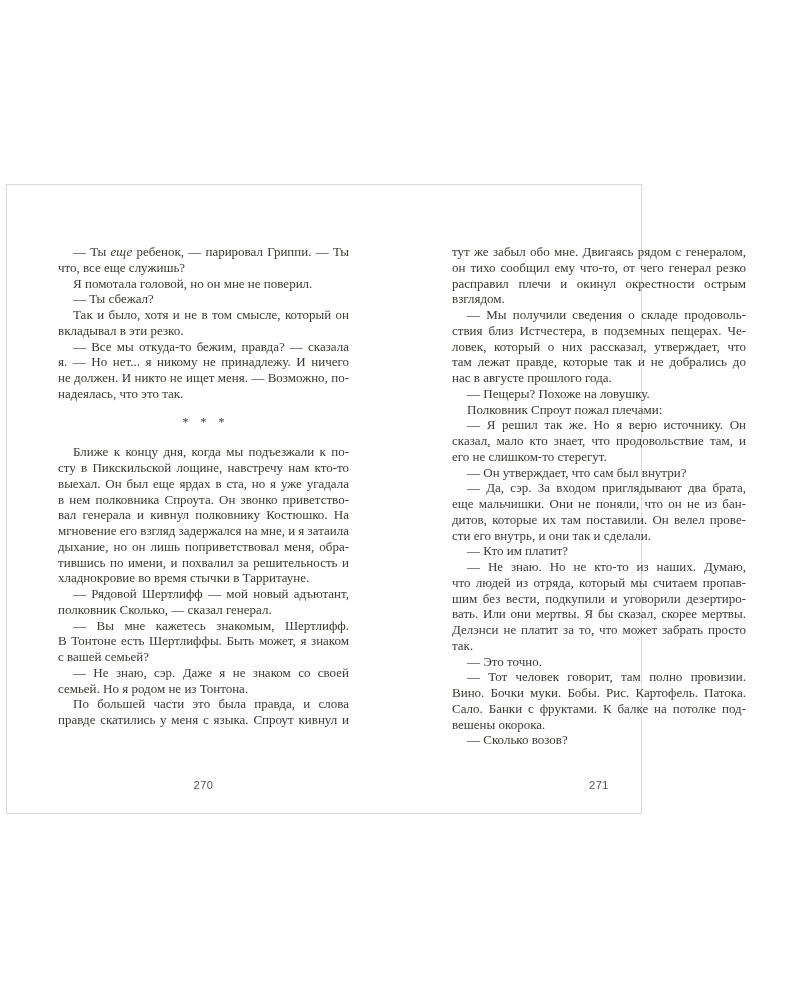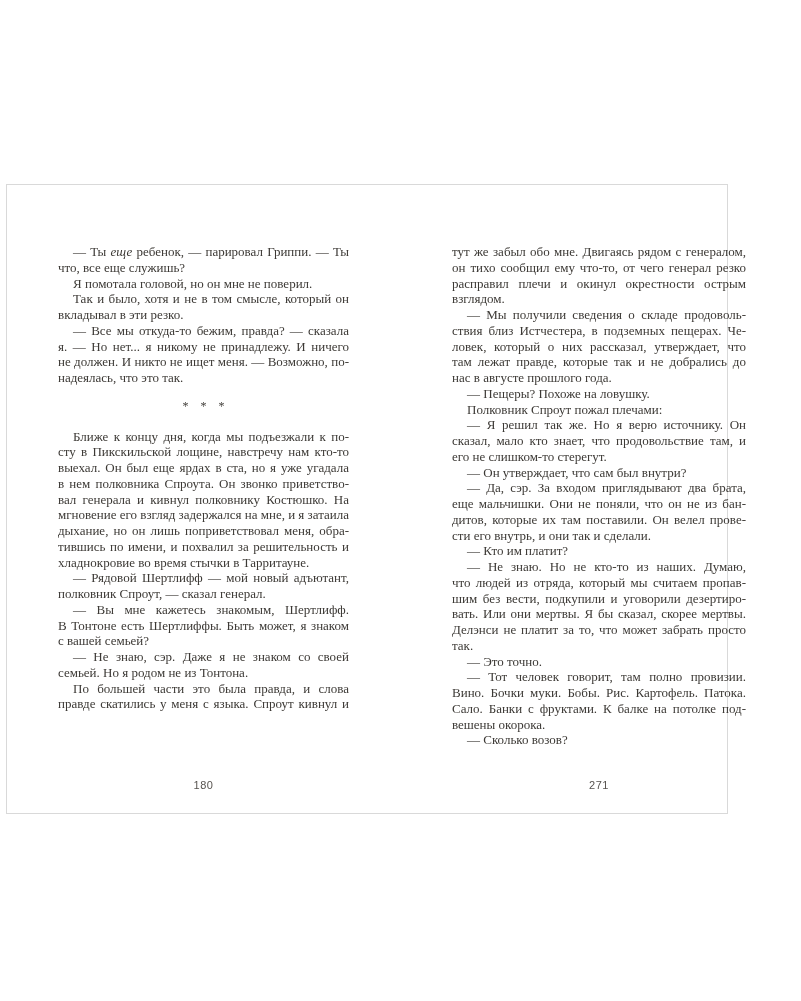--- a/index.html
+++ b/index.html
@@ -12,21 +12,21 @@
     width: 801px;
     height: 1001px;
     background: #ffffff;
     overflow: hidden;
     font-family: "Liberation Serif", "DejaVu Serif", serif;
   }
   .spread {
     position: absolute;
     left: 6px;
     top: 184px;
-    width: 722px;
+    width: 636px;
     height: 630px;
     border: 1px solid var(--frame-border, #d9d9d9);
     background: #ffffff;
     box-sizing: border-box;
   }
   .textcol {
     position: absolute;
     top: 59px;
     font-size: 13px;
     line-height: 15.75px;
@@ -74,20 +74,23 @@
 
     <div class="textcol left">
         <div class="para">
           <div class="line firstline">— Ты <i>еще</i> ребенок, — парировал Гриппи. — Ты</div>
           <div class="line lastline">что, все еще служишь?</div>
         </div>
         <div class="para">
           <div class="line firstline lastline">Я помотала головой, но он мне не поверил.</div>
         </div>
         <div class="para">
+          <div class="line firstline lastline">— Ты сбежал?</div>
+        </div>
+        <div class="para">
           <div class="line firstline">Так и было, хотя и не в том смысле, который он</div>
           <div class="line lastline">вкладывал в эти резко.</div>
         </div>
         <div class="para">
           <div class="line firstline">— Все мы откуда-то бежим, правда? — сказала</div>
           <div class="line">я. — Но нет... я никому не принадлежу. И ничего</div>
           <div class="line">не должен. И никто не ищет меня. — Возможно, по-</div>
           <div class="line lastline">надеялась, что это так.</div>
         </div>
         <div class="separator">* * *</div>
@@ -97,21 +100,21 @@
           <div class="line">выехал. Он был еще ярдах в ста, но я уже угадала</div>
           <div class="line">в нем полковника Спроута. Он звонко приветство-</div>
           <div class="line">вал генерала и кивнул полковнику Костюшко. На</div>
           <div class="line">мгновение его взгляд задержался на мне, и я затаила</div>
           <div class="line">дыхание, но он лишь поприветствовал меня, обра-</div>
           <div class="line">тившись по имени, и похвалил за решительность и</div>
           <div class="line lastline">хладнокровие во время стычки в Тарритауне.</div>
         </div>
         <div class="para">
           <div class="line firstline">— Рядовой Шертлифф — мой новый адъютант,</div>
-          <div class="line lastline">полковник Спроут, — сказал генерал.</div>
+          <div class="line lastline">полковник Сколько, — сказал генерал.</div>
         </div>
         <div class="para">
           <div class="line firstline">— Вы мне кажетесь знакомым, Шертлифф.</div>
           <div class="line">В Тонтоне есть Шертлиффы. Быть может, я знаком</div>
           <div class="line lastline">с вашей семьей?</div>
         </div>
         <div class="para">
           <div class="line firstline">— Не знаю, сэр. Даже я не знаком со своей</div>
           <div class="line lastline">семьей. Но я родом не из Тонтона.</div>
         </div>
@@ -173,18 +176,18 @@
           <div class="line firstline">— Тот человек говорит, там полно провизии.</div>
           <div class="line">Вино. Бочки муки. Бобы. Рис. Картофель. Патока.</div>
           <div class="line">Сало. Банки с фруктами. К балке на потолке под-</div>
           <div class="line lastline">вешены окорока.</div>
         </div>
         <div class="para">
           <div class="line firstline lastline">— Сколько возов?</div>
         </div>
       </div>
 
-    <div class="folio left">180</div>
+    <div class="folio left">270</div>
 
     <div class="folio right">271</div>
 
   </div>
 </div>
 
 </body></html>

